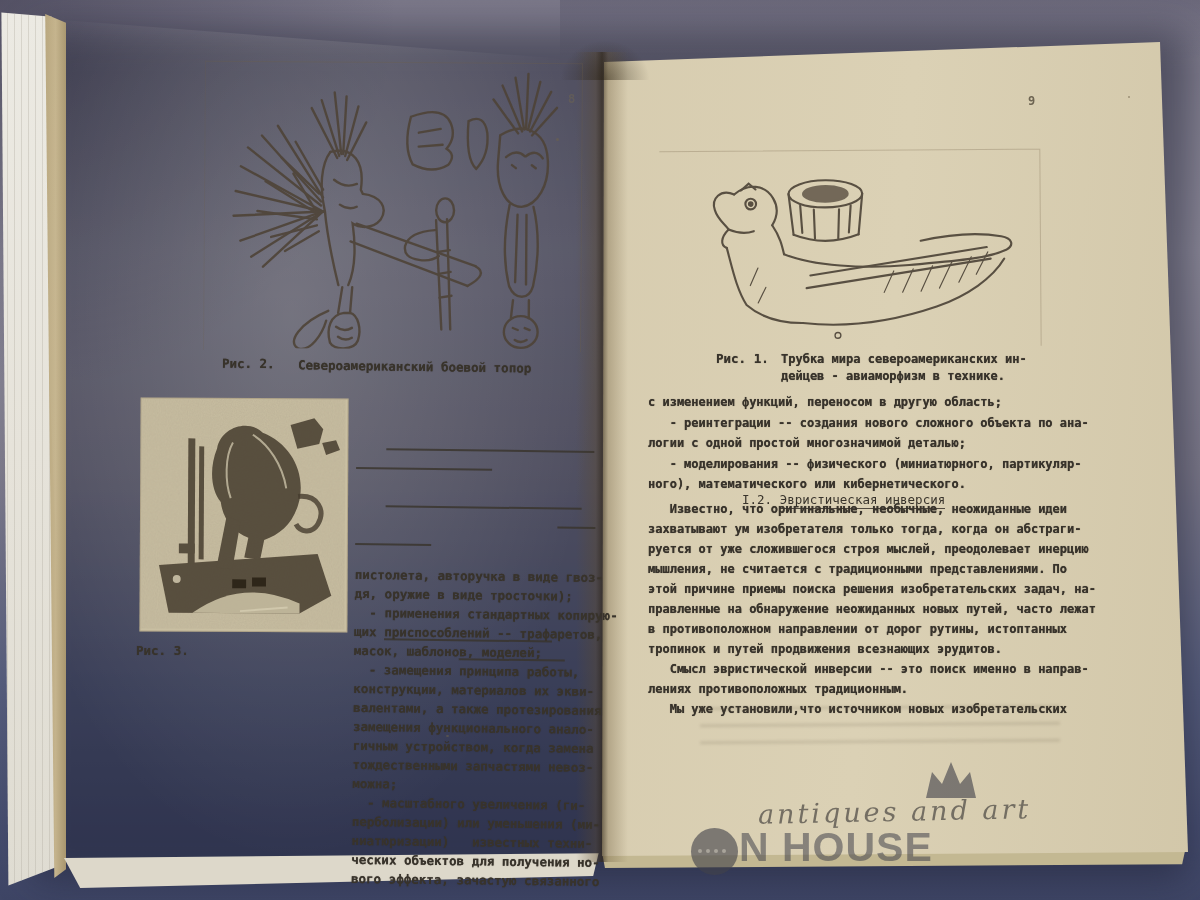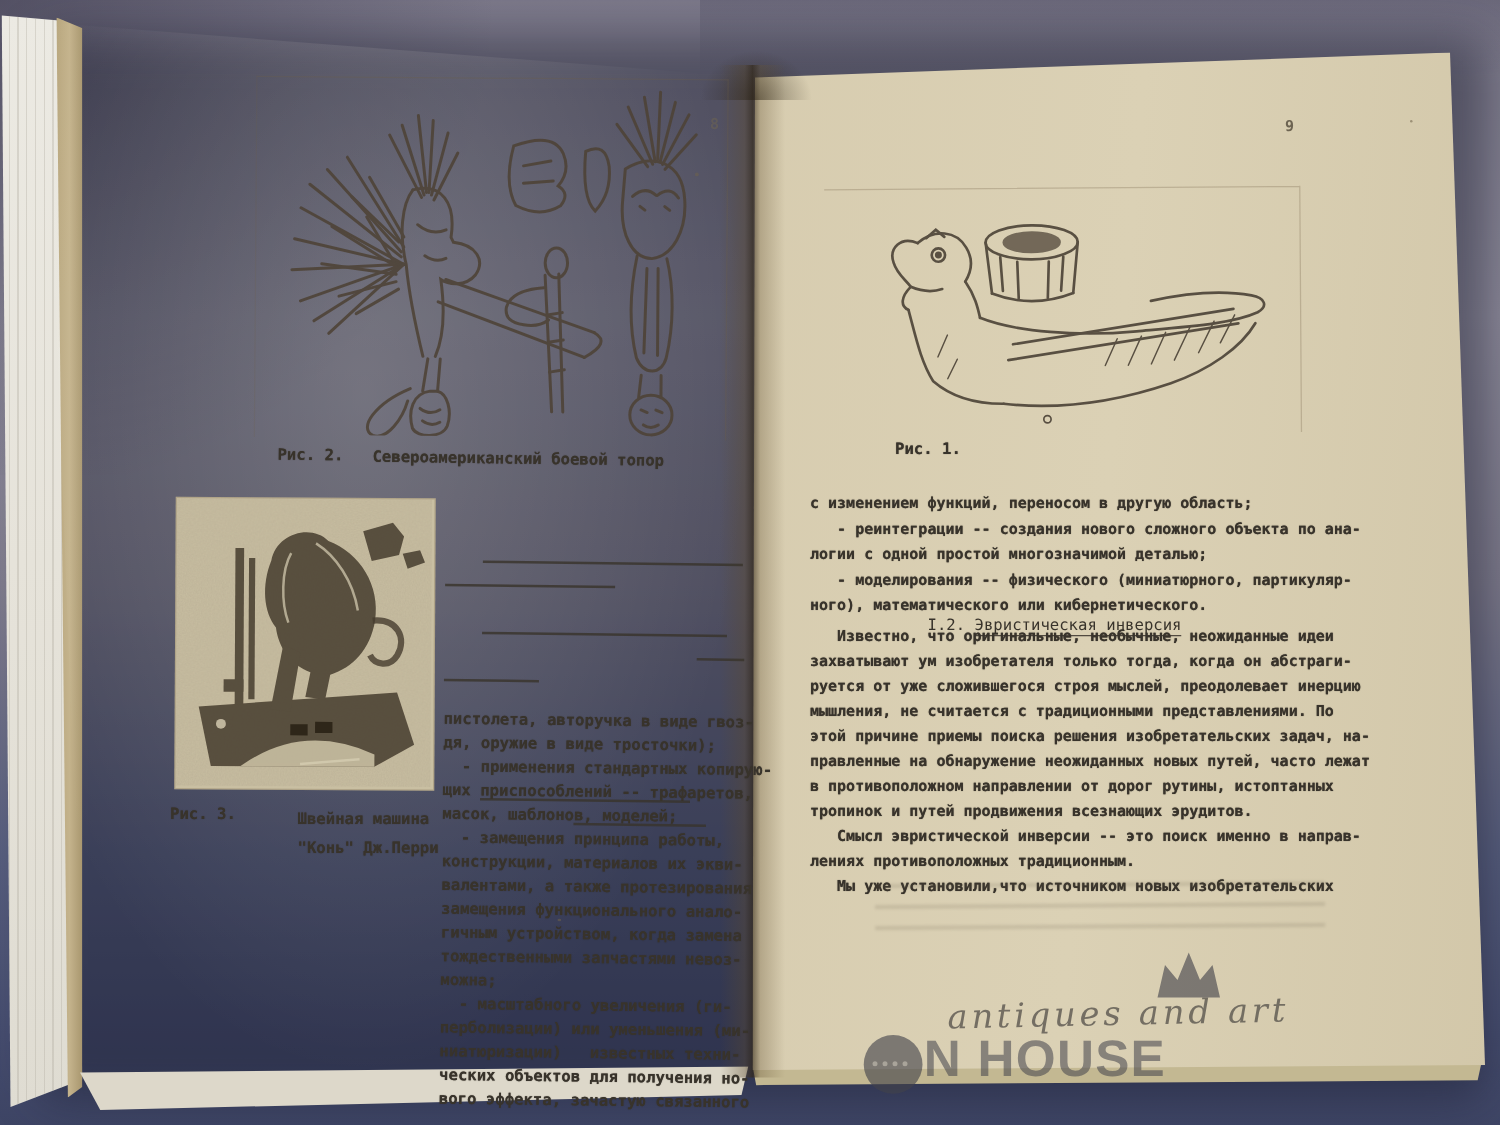--- a/index.html
+++ b/index.html
@@ -201,21 +201,20 @@
           <path d="M112,36 C128,46 142,66 146,90"></path>
         <path d="M100,214 L148,210"></path>
       </g>
       <rect x="92" y="182" width="14" height="9" fill="#2e2619"></rect>
       <rect x="112" y="180" width="14" height="9" fill="#2e2619"></rect>
       <circle cx="36" cy="182" r="4" fill="#d9d0b5" opacity="0.8"></circle>
     </svg>
   </div>
 
   <div class="caption ink" style="left:136px;top:643px;">Рис. 3.</div>
-  <div class="tblock ink" style="left:238px;top:643px;line-height:23px;"><div class="tl">Швейная машина</div><div class="tl">"Конь" Дж.Перри</div></div>
 
   <div class="tblock ink" style="left:357px;top:394px;width:246px;transform:rotate(.7deg);transform-origin:0 0;">
     <div class="ul-mark" style="left:30px;top:54px;width:208px;"></div>
     <div class="ul-mark" style="left:0px;top:73px;width:136px;"></div>
     <div class="ul-mark" style="left:30px;top:111px;width:196px;"></div>
     <div class="ul-mark" style="left:202px;top:130px;width:38px;"></div>
     <div class="ul-mark" style="left:0px;top:149px;width:76px;"></div>
     <div class="ul-mark" style="left:30px;top:244px;width:168px;"></div>
     <div class="ul-mark" style="left:105px;top:263px;width:106px;"></div>
   <div class="tl">пистолета, авторучка в виде гвоз-</div><div class="tl">дя, оружие в виде тросточки);</div><div class="tl">  - применения стандартных копирую-</div><div class="tl">щих приспособлений -- трафаретов,</div><div class="tl">масок, шаблонов, моделей;</div><div class="tl">  - замещения принципа работы,</div><div class="tl">конструкции, материалов их экви-</div><div class="tl">валентами, а также протезирования</div><div class="tl">замещения функционального анало-</div><div class="tl">гичным устройством, когда замена</div><div class="tl">тождественными запчастями невоз-</div><div class="tl">можна;</div><div class="tl">  - масштабного увеличения (ги-</div><div class="tl">перболизации) или уменьшения (ми-</div><div class="tl">ниатюризации)   известных техни-</div><div class="tl">ческих объектов для получения но-</div><div class="tl">вого эффекта, зачастую связанного</div></div>
@@ -259,20 +258,21 @@
         <path d="M316,110 l-13,26" stroke-width="1.2"></path>
           <path d="M333,105 l-12,23" stroke-width="1.2"></path>
         <path d="M96,120 l-8,18" stroke-width="1.2"></path>
           <path d="M104,140 l-8,16" stroke-width="1.2"></path>
         <circle cx="178" cy="190" r="3" stroke-width="1.4"></circle>
       </g>
     </svg>
   </div>
 
   <div class="caption ink" style="left:716px;top:351px;">Рис. 1.</div>
+  <div class="tblock ink" style="left:781px;top:351px;line-height:17px;font-size:12px;"><div class="tl">Трубка мира североамериканских ин-</div><div class="tl">дейцев - авиаморфизм в технике.</div></div>
 
   <div class="tblock ink" style="left:648px;top:392px;width:448px;font-size:12px;line-height:20.5px;"><div class="tl">с изменением функций, переносом в другую область;</div><div class="tl">   - реинтеграции -- создания нового сложного объекта по ана-</div><div class="tl">логии с одной простой многозначимой деталью;</div><div class="tl">   - моделирования -- физического (миниатюрного, партикуляр-</div><div class="tl">ного), математического или кибернетического.</div></div>
 
   <div class="heading-wrap" style="left:742px;top:478px;"><span>I.2. </span><span class="u">Эвристическая инверсия</span></div>
 
   <div class="tblock ink" style="left:648px;top:499px;width:448px;font-size:12px;line-height:20px;"><div class="tl">   Известно, что оригинальные, необычные, неожиданные идеи</div><div class="tl">захватывают ум изобретателя только тогда, когда он абстраги-</div><div class="tl">руется от уже сложившегося строя мыслей, преодолевает инерцию</div><div class="tl">мышления, не считается с традиционными представлениями. По</div><div class="tl">этой причине приемы поиска решения изобретательских задач, на-</div><div class="tl">правленные на обнаружение неожиданных новых путей, часто лежат</div><div class="tl">в противоположном направлении от дорог рутины, истоптанных</div><div class="tl">тропинок и путей продвижения всезнающих эрудитов.</div><div class="tl">   Смысл эвристической инверсии -- это поиск именно в направ-</div><div class="tl">лениях противоположных традиционным.</div><div class="tl">   Мы уже установили,что источником новых изобретательских</div></div>
 
   <div class="ghost" style="left:700px;top:706px;width:360px;height:38px;transform:rotate(-.4deg);"></div>
 
   <div class="speck" style="left:556px;top:138px;width:3px;height:3px;"></div>

